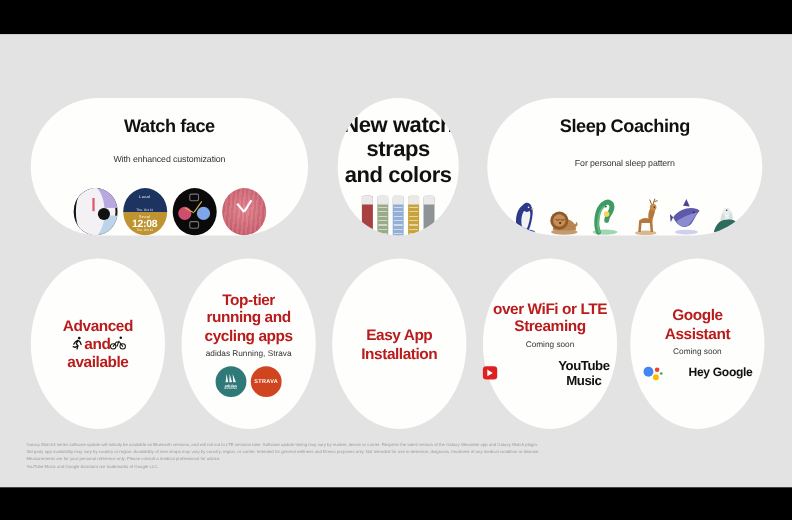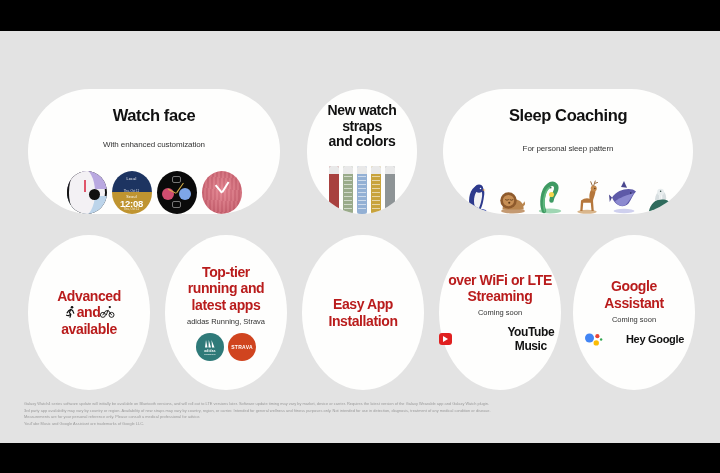--- a/index.html
+++ b/index.html
@@ -30,21 +30,21 @@
   }
   .card-watchface { left: 28px; top: 58px; width: 252px; height: 125px; border-radius: 62px; }
   .card-straps    { left: 307px; top: 58px; width: 110px; height: 125px; border-radius: 55px/62px; }
   .card-sleep     { left: 443px; top: 58px; width: 250px; height: 125px; border-radius: 62px; }
 
   .ttl {
     font-weight: bold; color: #111; text-align: center;
     letter-spacing: -0.4px; line-height: 1.12;
   }
   .card-watchface .ttl { font-size: 16.5px; margin-top: 17px; }
-  .card-straps .ttl    { font-size: 14px; margin-top: 14px; }
+  .card-straps .ttl    { font-size: 20px; margin-top: 14px; }
   .card-sleep .ttl     { font-size: 16.5px; margin-top: 17px; }
 
   .sub {
     font-size: 8px; color: #333; text-align: center;
     margin-top: 4px; letter-spacing: -0.1px;
   }
 
   
   .faces { display: flex; gap: 5px; margin-top: 10px; align-items: center; }
   .face { width: 40px; height: 43px; border-radius: 50%; position: relative; overflow: hidden; }
@@ -282,21 +282,21 @@
             </svg>
           </div>
           <div>available</div>
         </div>
       </div>
 
       <div class="oval o2">
         <div class="ttl2">
           <div>Top-tier</div>
           <div>running and</div>
-          <div>latest apps</div>
+          <div>cycling apps</div>
         </div>
         <div class="sub2">adidas Running, Strava</div>
         <div class="app-logos">
           <div class="logo-circle logo-adidas">
             <svg width="13" height="9" viewBox="0 0 26 18">
               <path d="M2 17 L7 17 L4 2 Z M9 17 L14 17 L9.5 2 Z M16 17 L21 17 L15 2 Z" fill="#fff"></path>
             </svg>
             <span style="font-size:3.2px;margin-top:1px;">adidas</span>
             <span style="font-size:2.2px;opacity:.9">RUNNING</span>
           </div>

